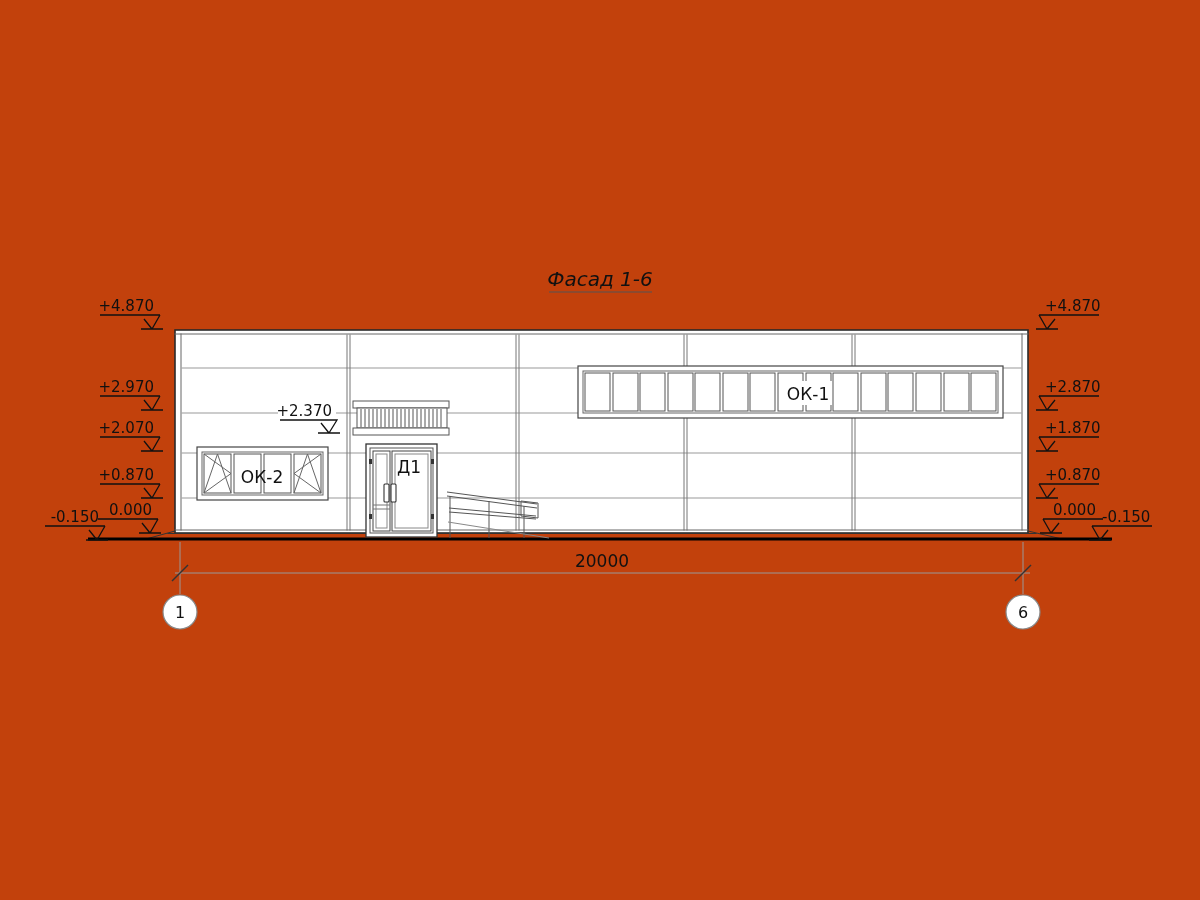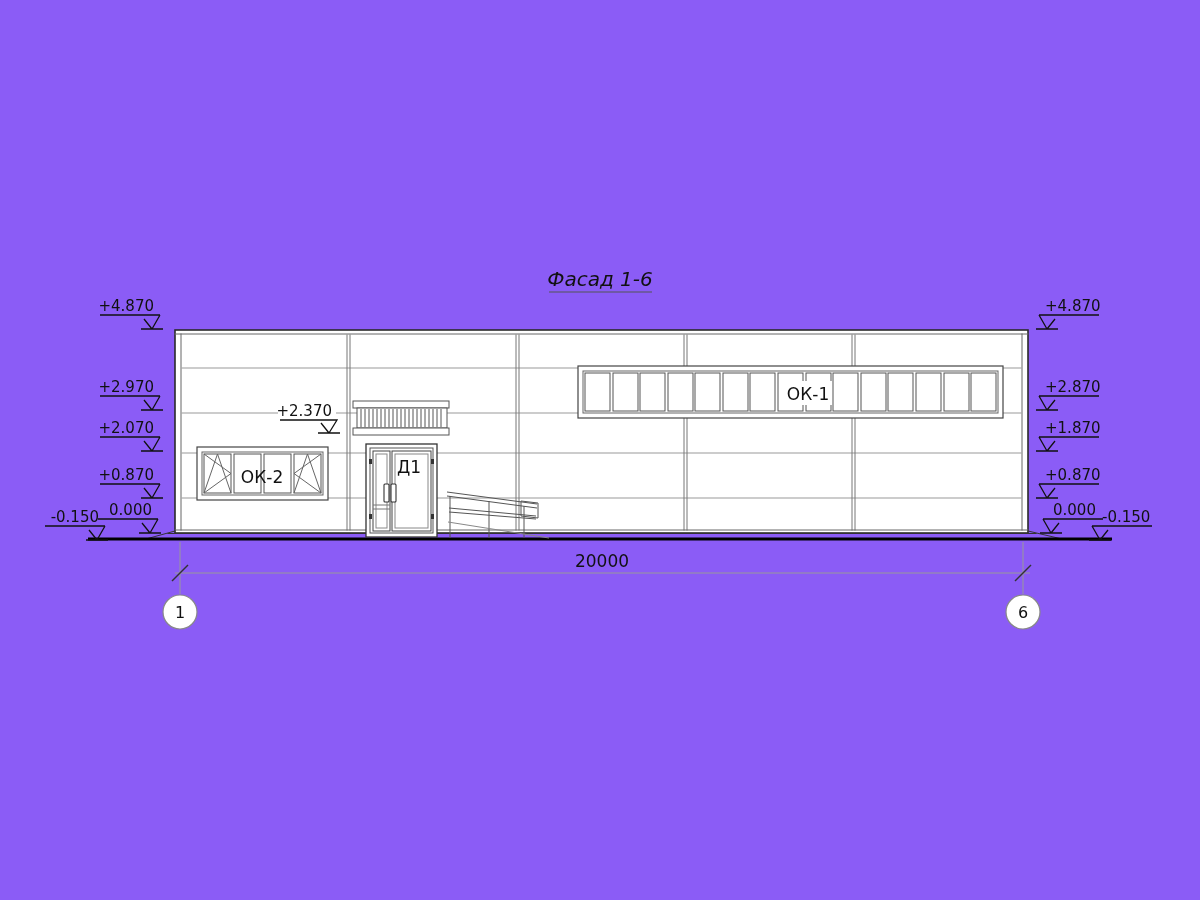--- a/index.html
+++ b/index.html
@@ -1,16 +1,16 @@
 <!DOCTYPE html>
 <html><head>
 <meta charset="utf-8">
 <style>
   html,body{margin:0;padding:0;background:#ffffff;}
-  .canvas{position:relative;width:1200px;height:900px;background:#8b5cf6;overflow:hidden;
+  .canvas{position:relative;width:1200px;height:900px;background:#c2410c;overflow:hidden;
           font-family:"DejaVu Sans", sans-serif;}
   svg{display:block;}
   text{font-family:"DejaVu Sans", sans-serif;fill:#111;}
   .title-text{font-style:italic;font-size:20px;}
   .lvl-text{font-size:15px;}
   .lbl-text{font-size:17px;}
   .dim-text{font-size:17px;}
   .axis-text{font-size:16px;}
 </style>
 </head>

